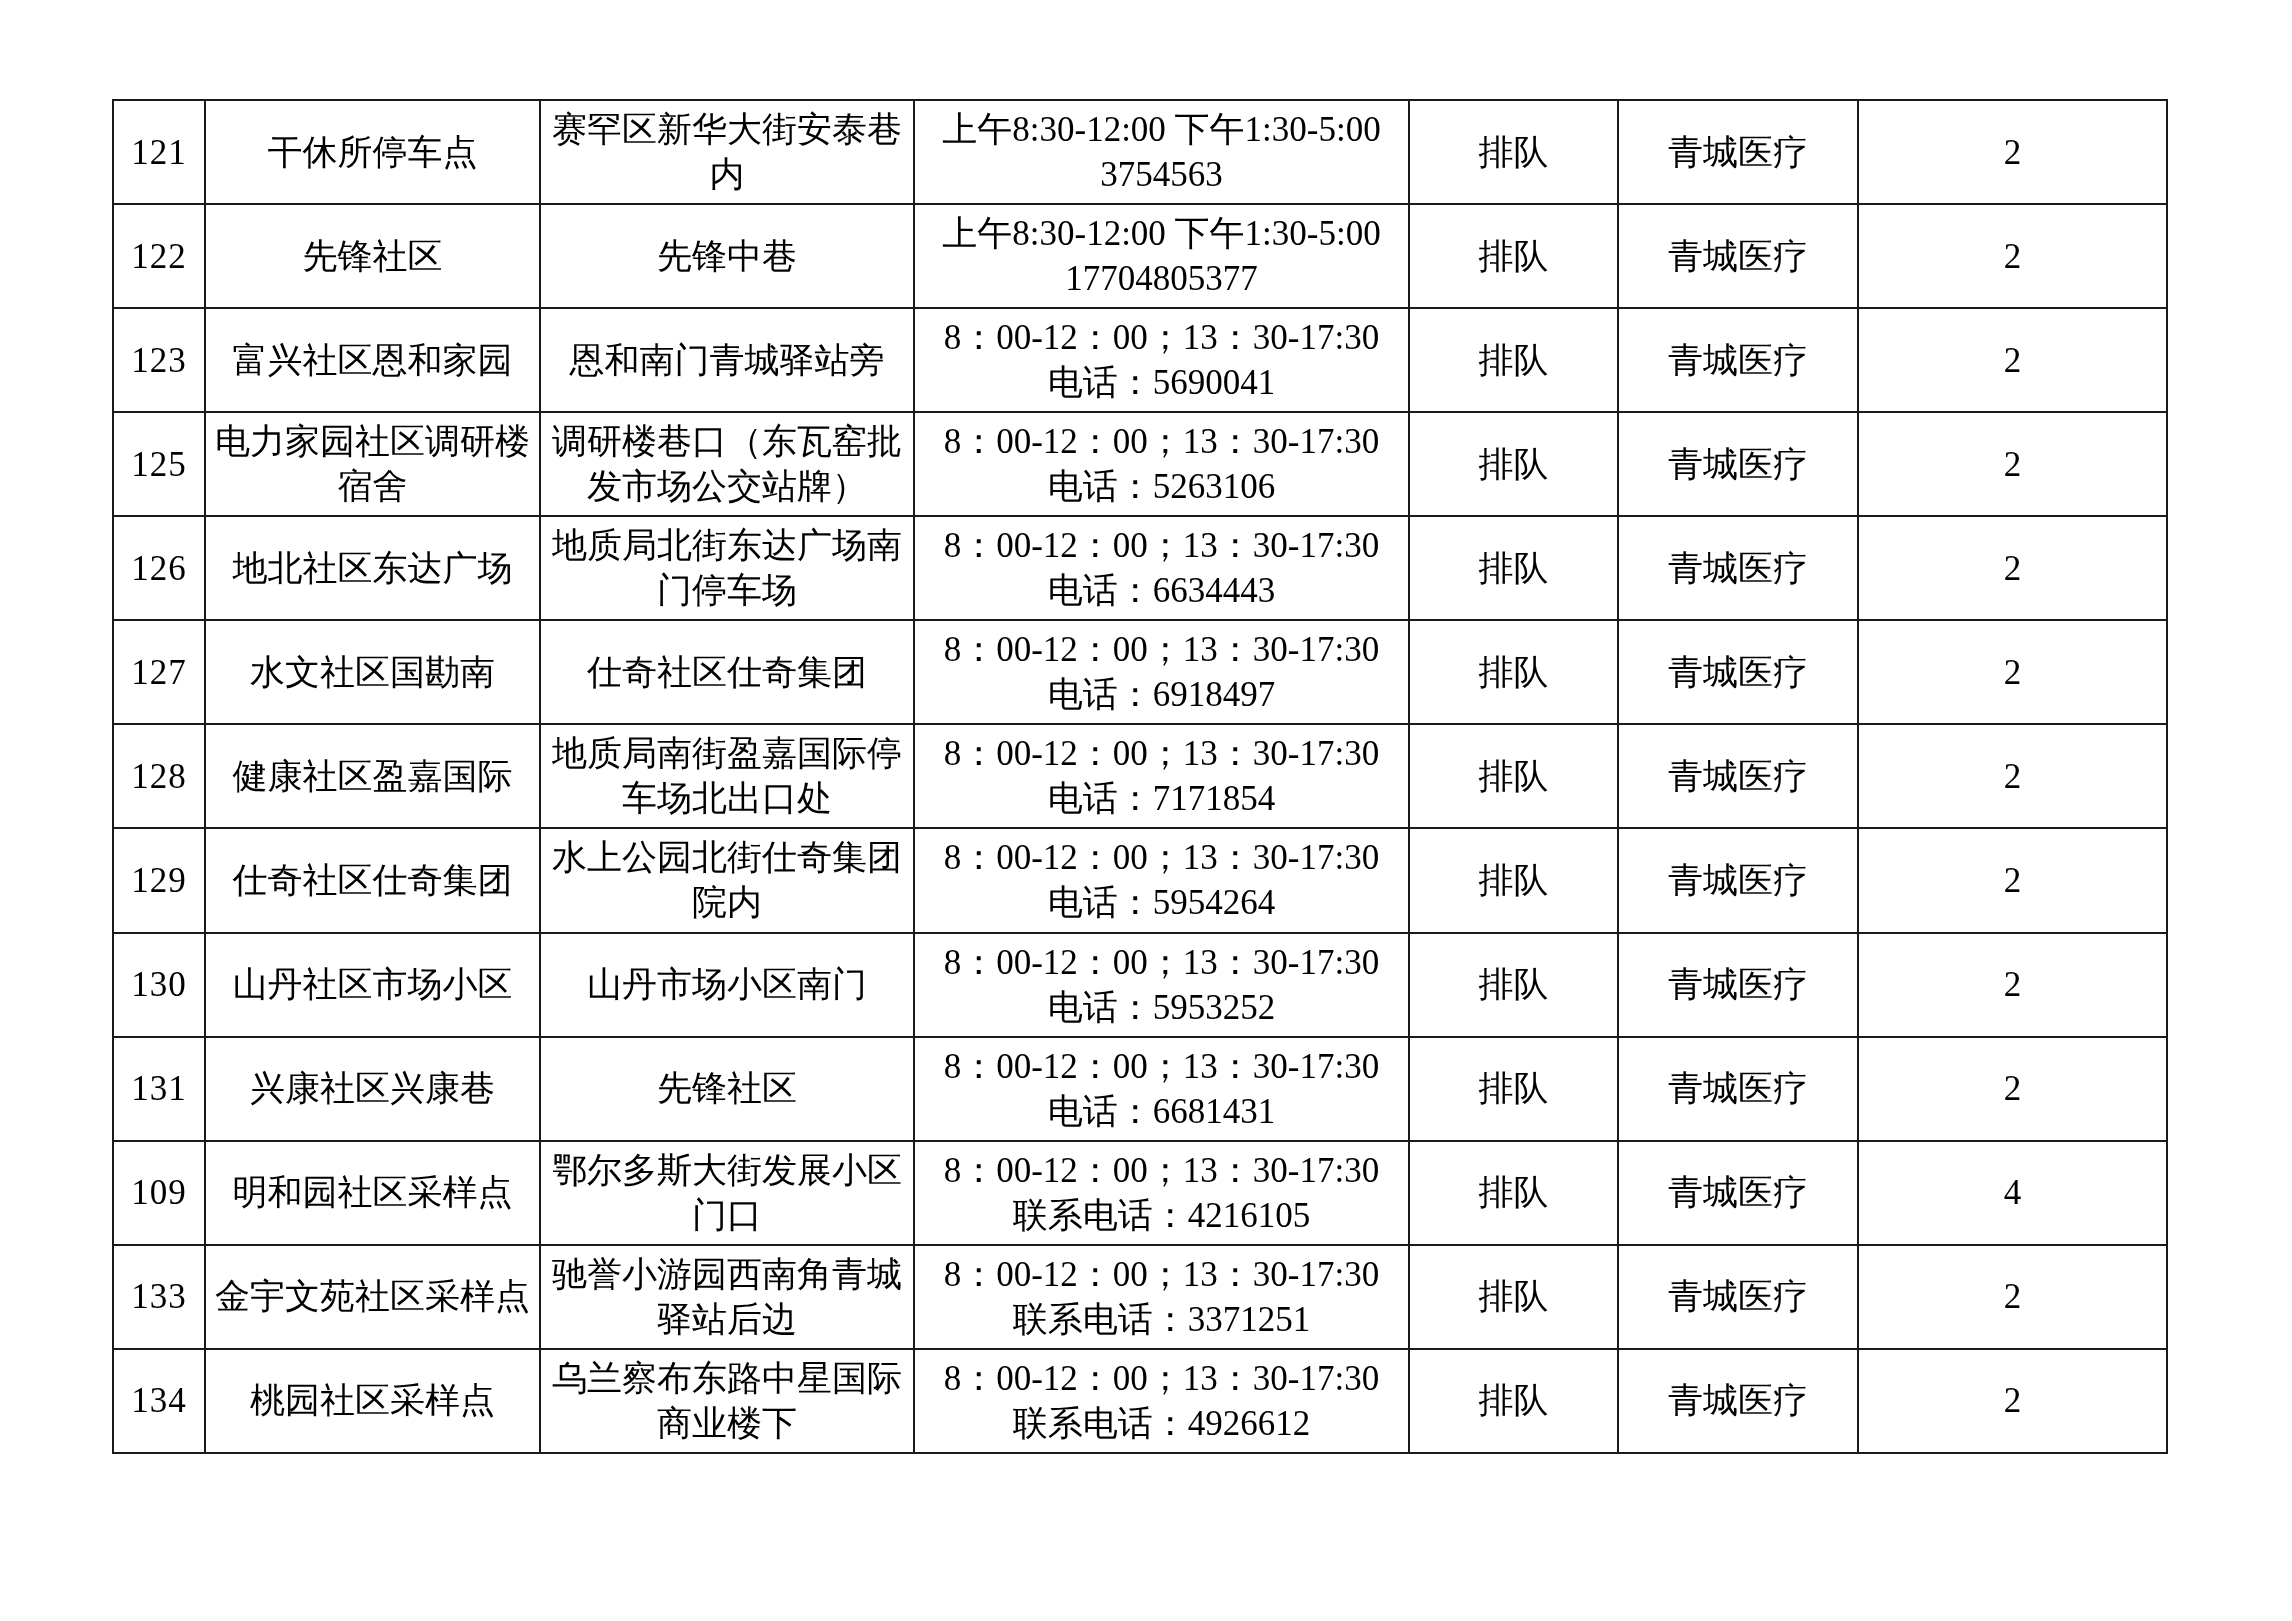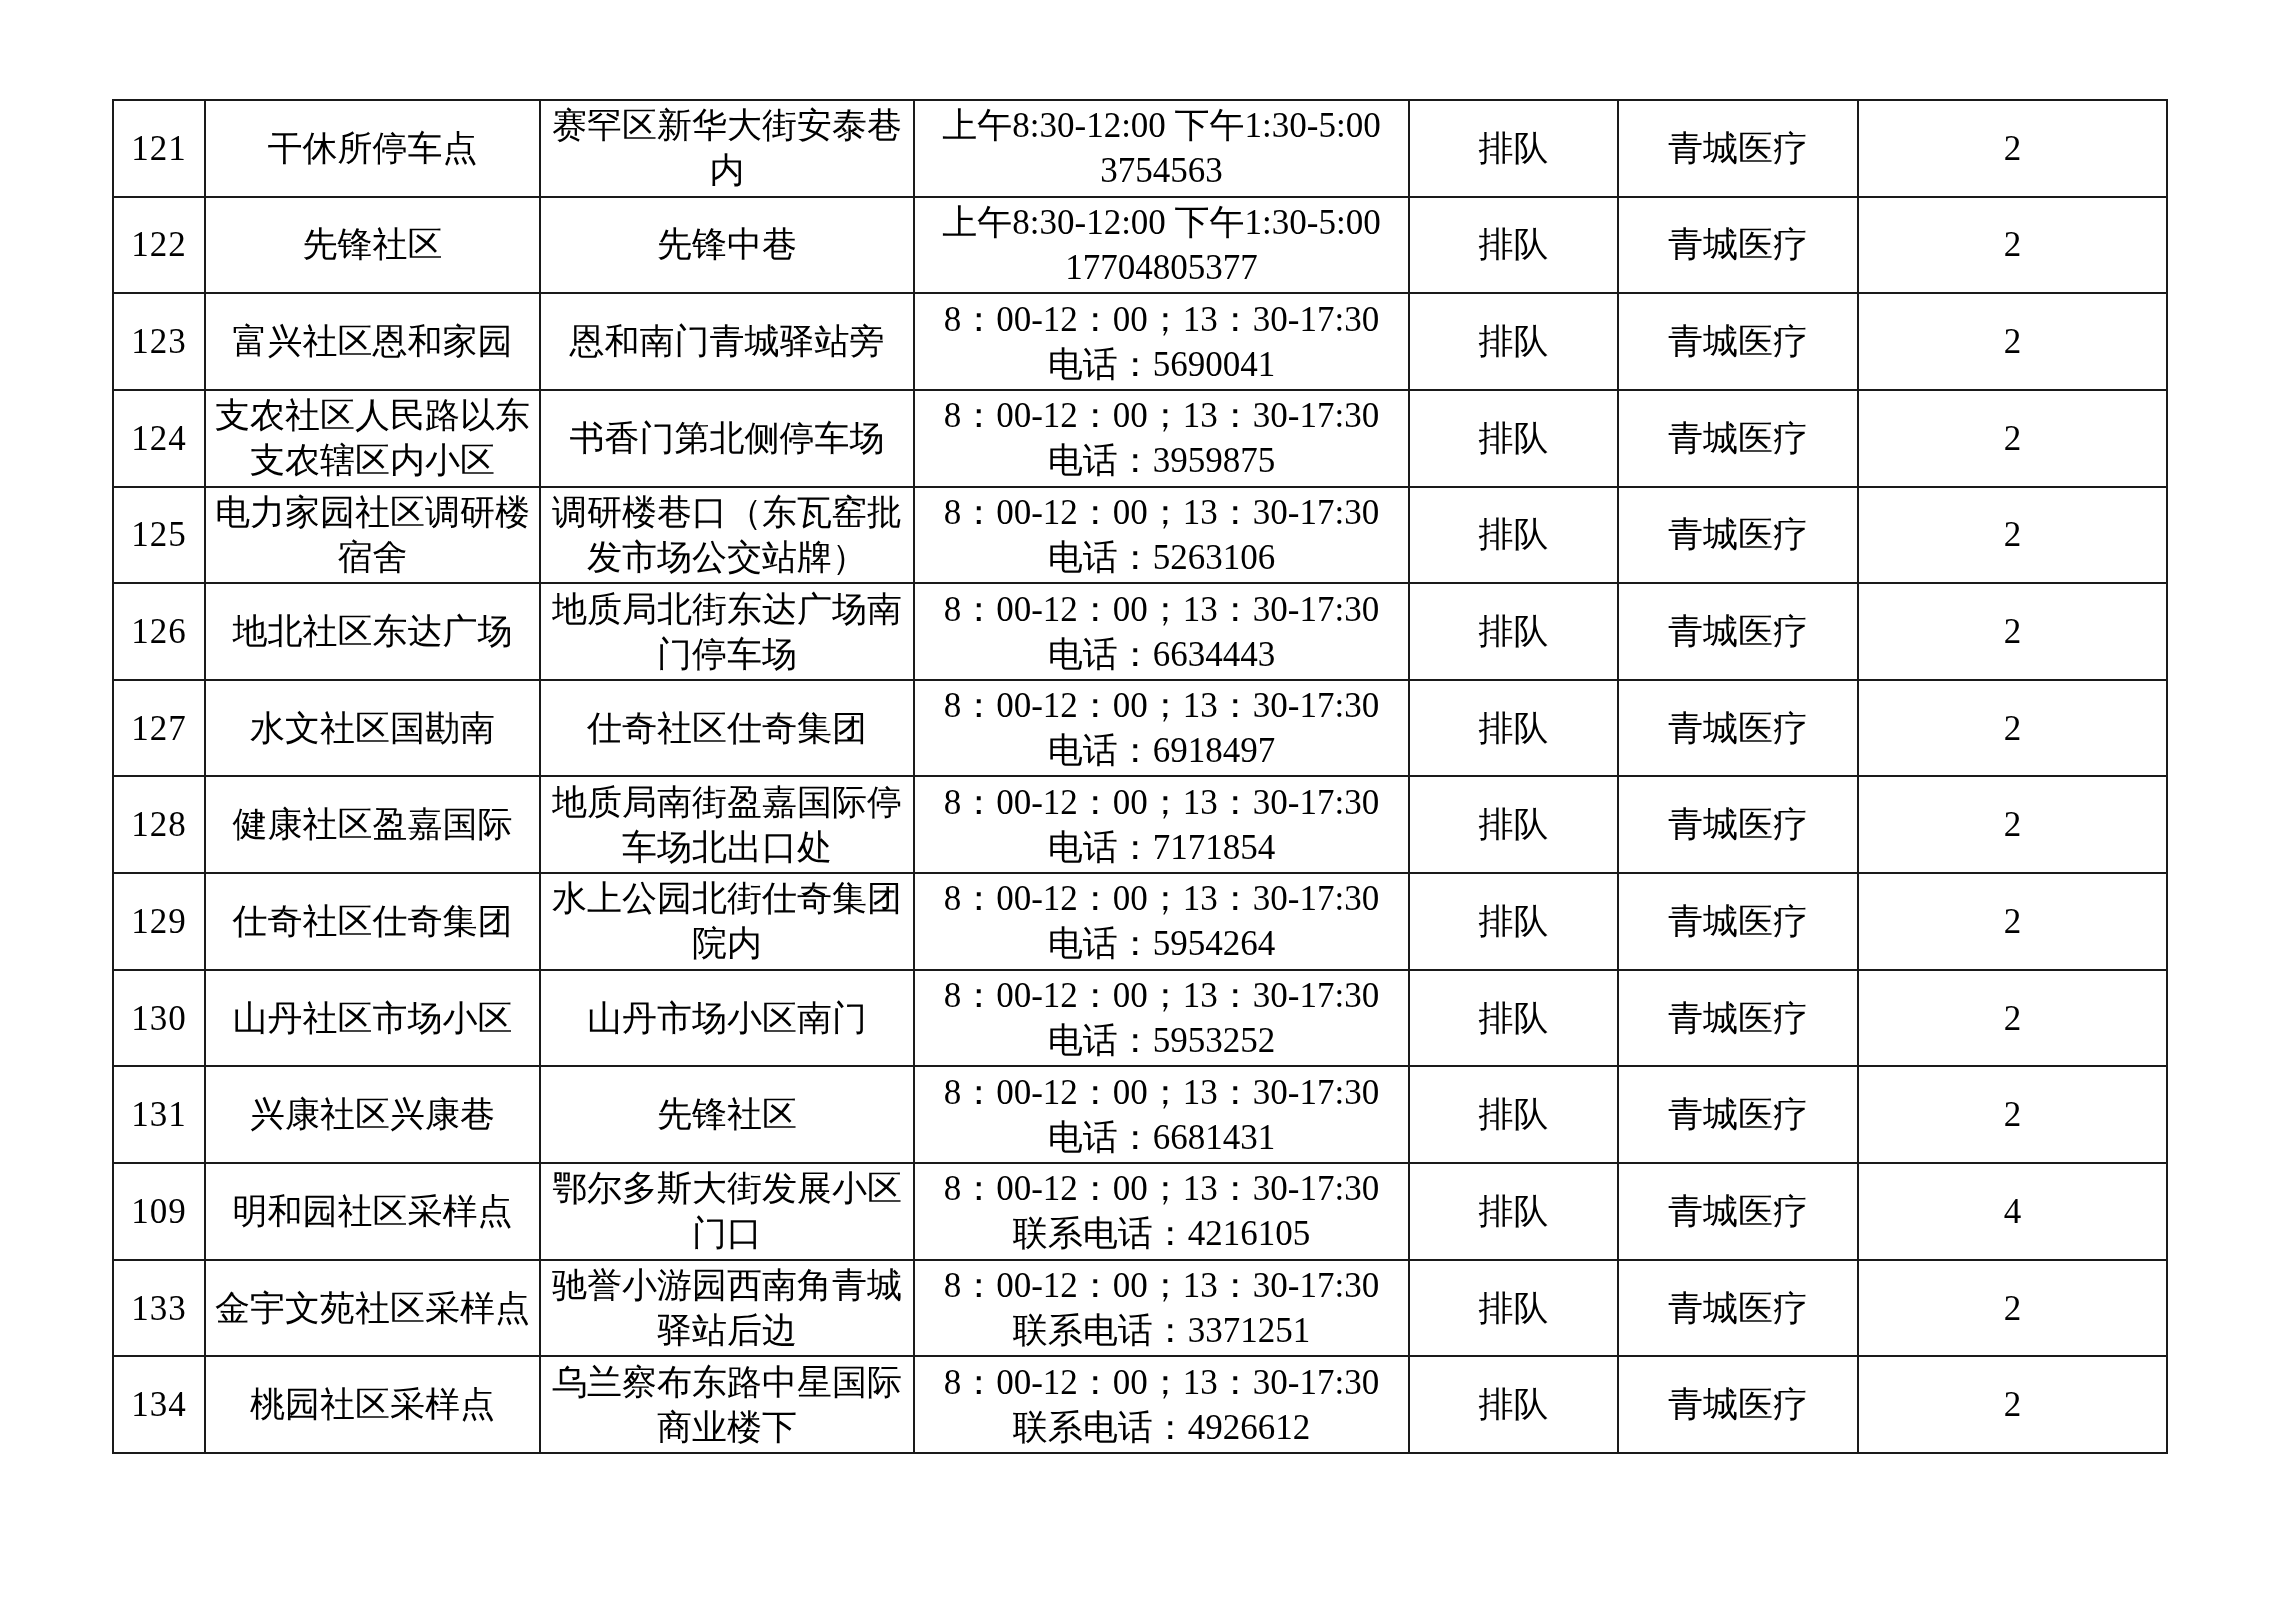--- a/index.html
+++ b/index.html
@@ -95,32 +95,20 @@
     <td class="c-addr">恩和南门青城驿站旁</td>
     <td class="c-hours">
       <div class="line">8：00-12：00；13：30-17:30</div>
       <div class="line">电话：5690041</div>
     </td>
     <td class="c-queue">排队</td>
     <td class="c-agency">青城医疗</td>
     <td class="c-count">2</td>
   </tr>
 
-  <tr>
-    <td class="c-id">124</td>
-    <td class="c-name">支农社区人民路以东支农辖区内小区</td>
-    <td class="c-addr">书香门第北侧停车场</td>
-    <td class="c-hours">
-      <div class="line">8：00-12：00；13：30-17:30</div>
-      <div class="line">电话：3959875</div>
-    </td>
-    <td class="c-queue">排队</td>
-    <td class="c-agency">青城医疗</td>
-    <td class="c-count">2</td>
-  </tr>
 
   <tr>
     <td class="c-id">125</td>
     <td class="c-name">电力家园社区调研楼宿舍</td>
     <td class="c-addr">调研楼巷口（东瓦窑批发市场公交站牌）</td>
     <td class="c-hours">
       <div class="line">8：00-12：00；13：30-17:30</div>
       <div class="line">电话：5263106</div>
     </td>
     <td class="c-queue">排队</td>

